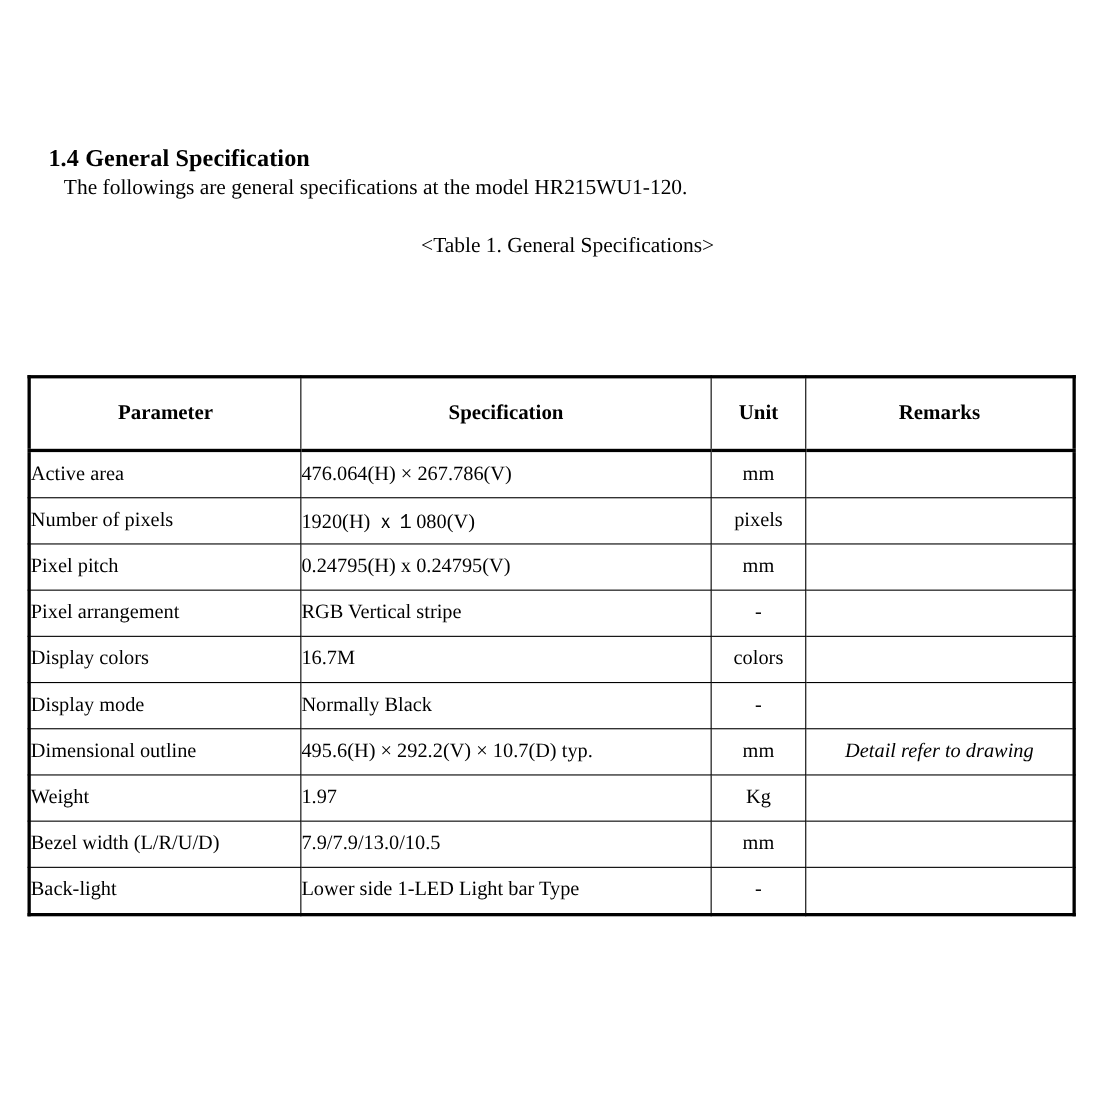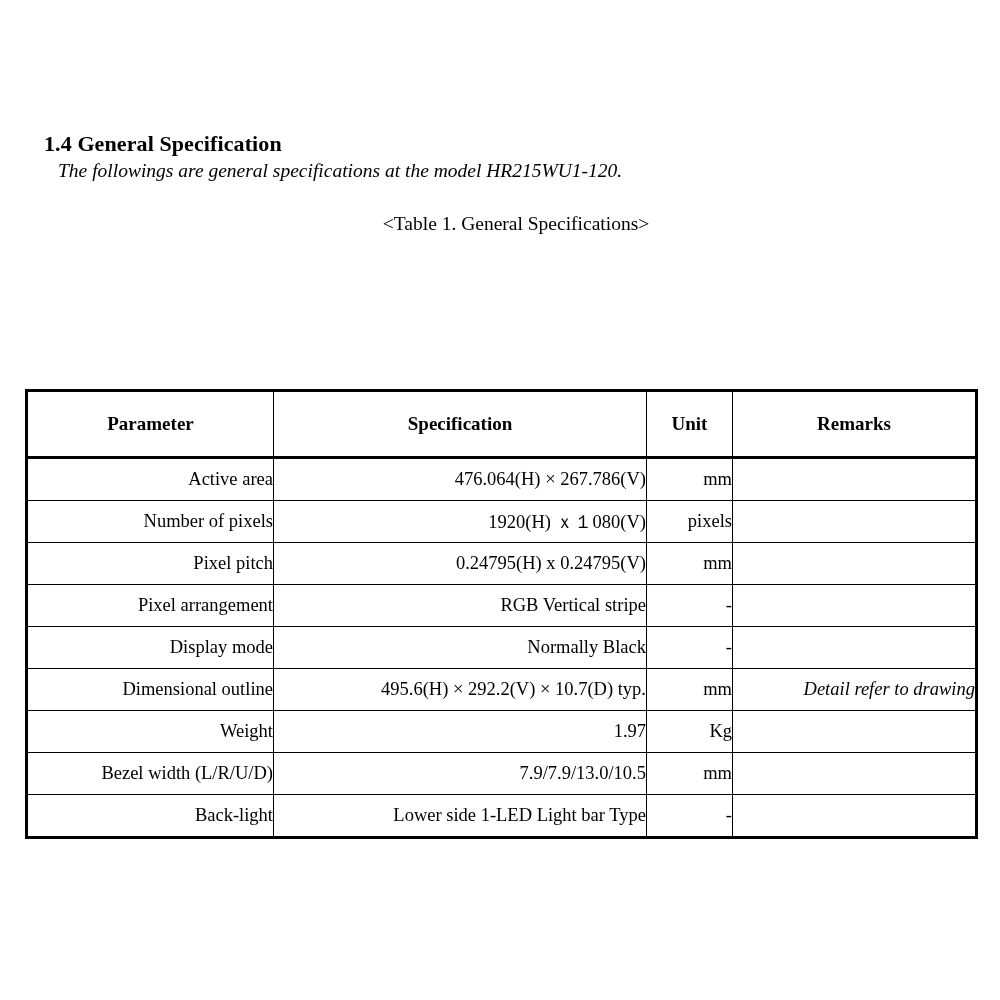--- a/index.html
+++ b/index.html
@@ -26,21 +26,20 @@
     letter-spacing: 0.1px;
     white-space: nowrap;
   }
 
   .section-intro {
     position: absolute;
     left: 44px;
     top: 160px;
     font-size: 19.5px;
     white-space: nowrap;
-    font-style: italic;
   }
   .section-intro .indent {
     display: inline-block;
     width: 14px;
   }
 
   
   .table-caption {
     position: absolute;
     left: 16px;
@@ -50,21 +49,20 @@
     font-size: 19.5px;
     white-space: nowrap;
   }
 
   
   .spec-table-wrap {
     position: absolute;
     left: 25px;
     top: 341px;
     width: 950px;
-    margin-top: 48px;
   }
   table.spec-table {
     border-collapse: collapse;
     width: 950px;
     table-layout: fixed;
     border: 3px solid #000;
   }
   table.spec-table col.c-param { width: 247px; }
   table.spec-table col.c-spec  { width: 373px; }
   table.spec-table col.c-unit  { width: 86px; }
@@ -88,21 +86,20 @@
     border-bottom: 3px solid #000;
   }
   th.th-remarks {
     font-size: 15px;
   }
 
   table.spec-table tbody td {
     height: 41px;
     font-size: 18.5px;
     font-weight: normal;
-    text-align: right;
   }
   td.cell-param {
     text-align: left;
     padding-left: 13px;
   }
   td.cell-spec {
     text-align: left;
     padding-left: 13px;
   }
   td.cell-unit {
@@ -159,20 +156,26 @@
           <td class="cell-unit">mm</td>
           <td class="cell-remarks"></td>
         </tr>
         <tr>
           <td class="cell-param">Pixel arrangement</td>
           <td class="cell-spec">RGB Vertical stripe</td>
           <td class="cell-unit">-</td>
           <td class="cell-remarks"></td>
         </tr>
         <tr>
+          <td class="cell-param">Display colors</td>
+          <td class="cell-spec">16.7M</td>
+          <td class="cell-unit">colors</td>
+          <td class="cell-remarks"></td>
+        </tr>
+        <tr>
           <td class="cell-param">Display mode</td>
           <td class="cell-spec">Normally Black</td>
           <td class="cell-unit">-</td>
           <td class="cell-remarks"></td>
         </tr>
         <tr>
           <td class="cell-param">Dimensional outline</td>
           <td class="cell-spec">495.6(H) × 292.2(V) × 10.7(D) typ.</td>
           <td class="cell-unit">mm</td>
           <td class="cell-remarks">Detail refer to drawing</td>

